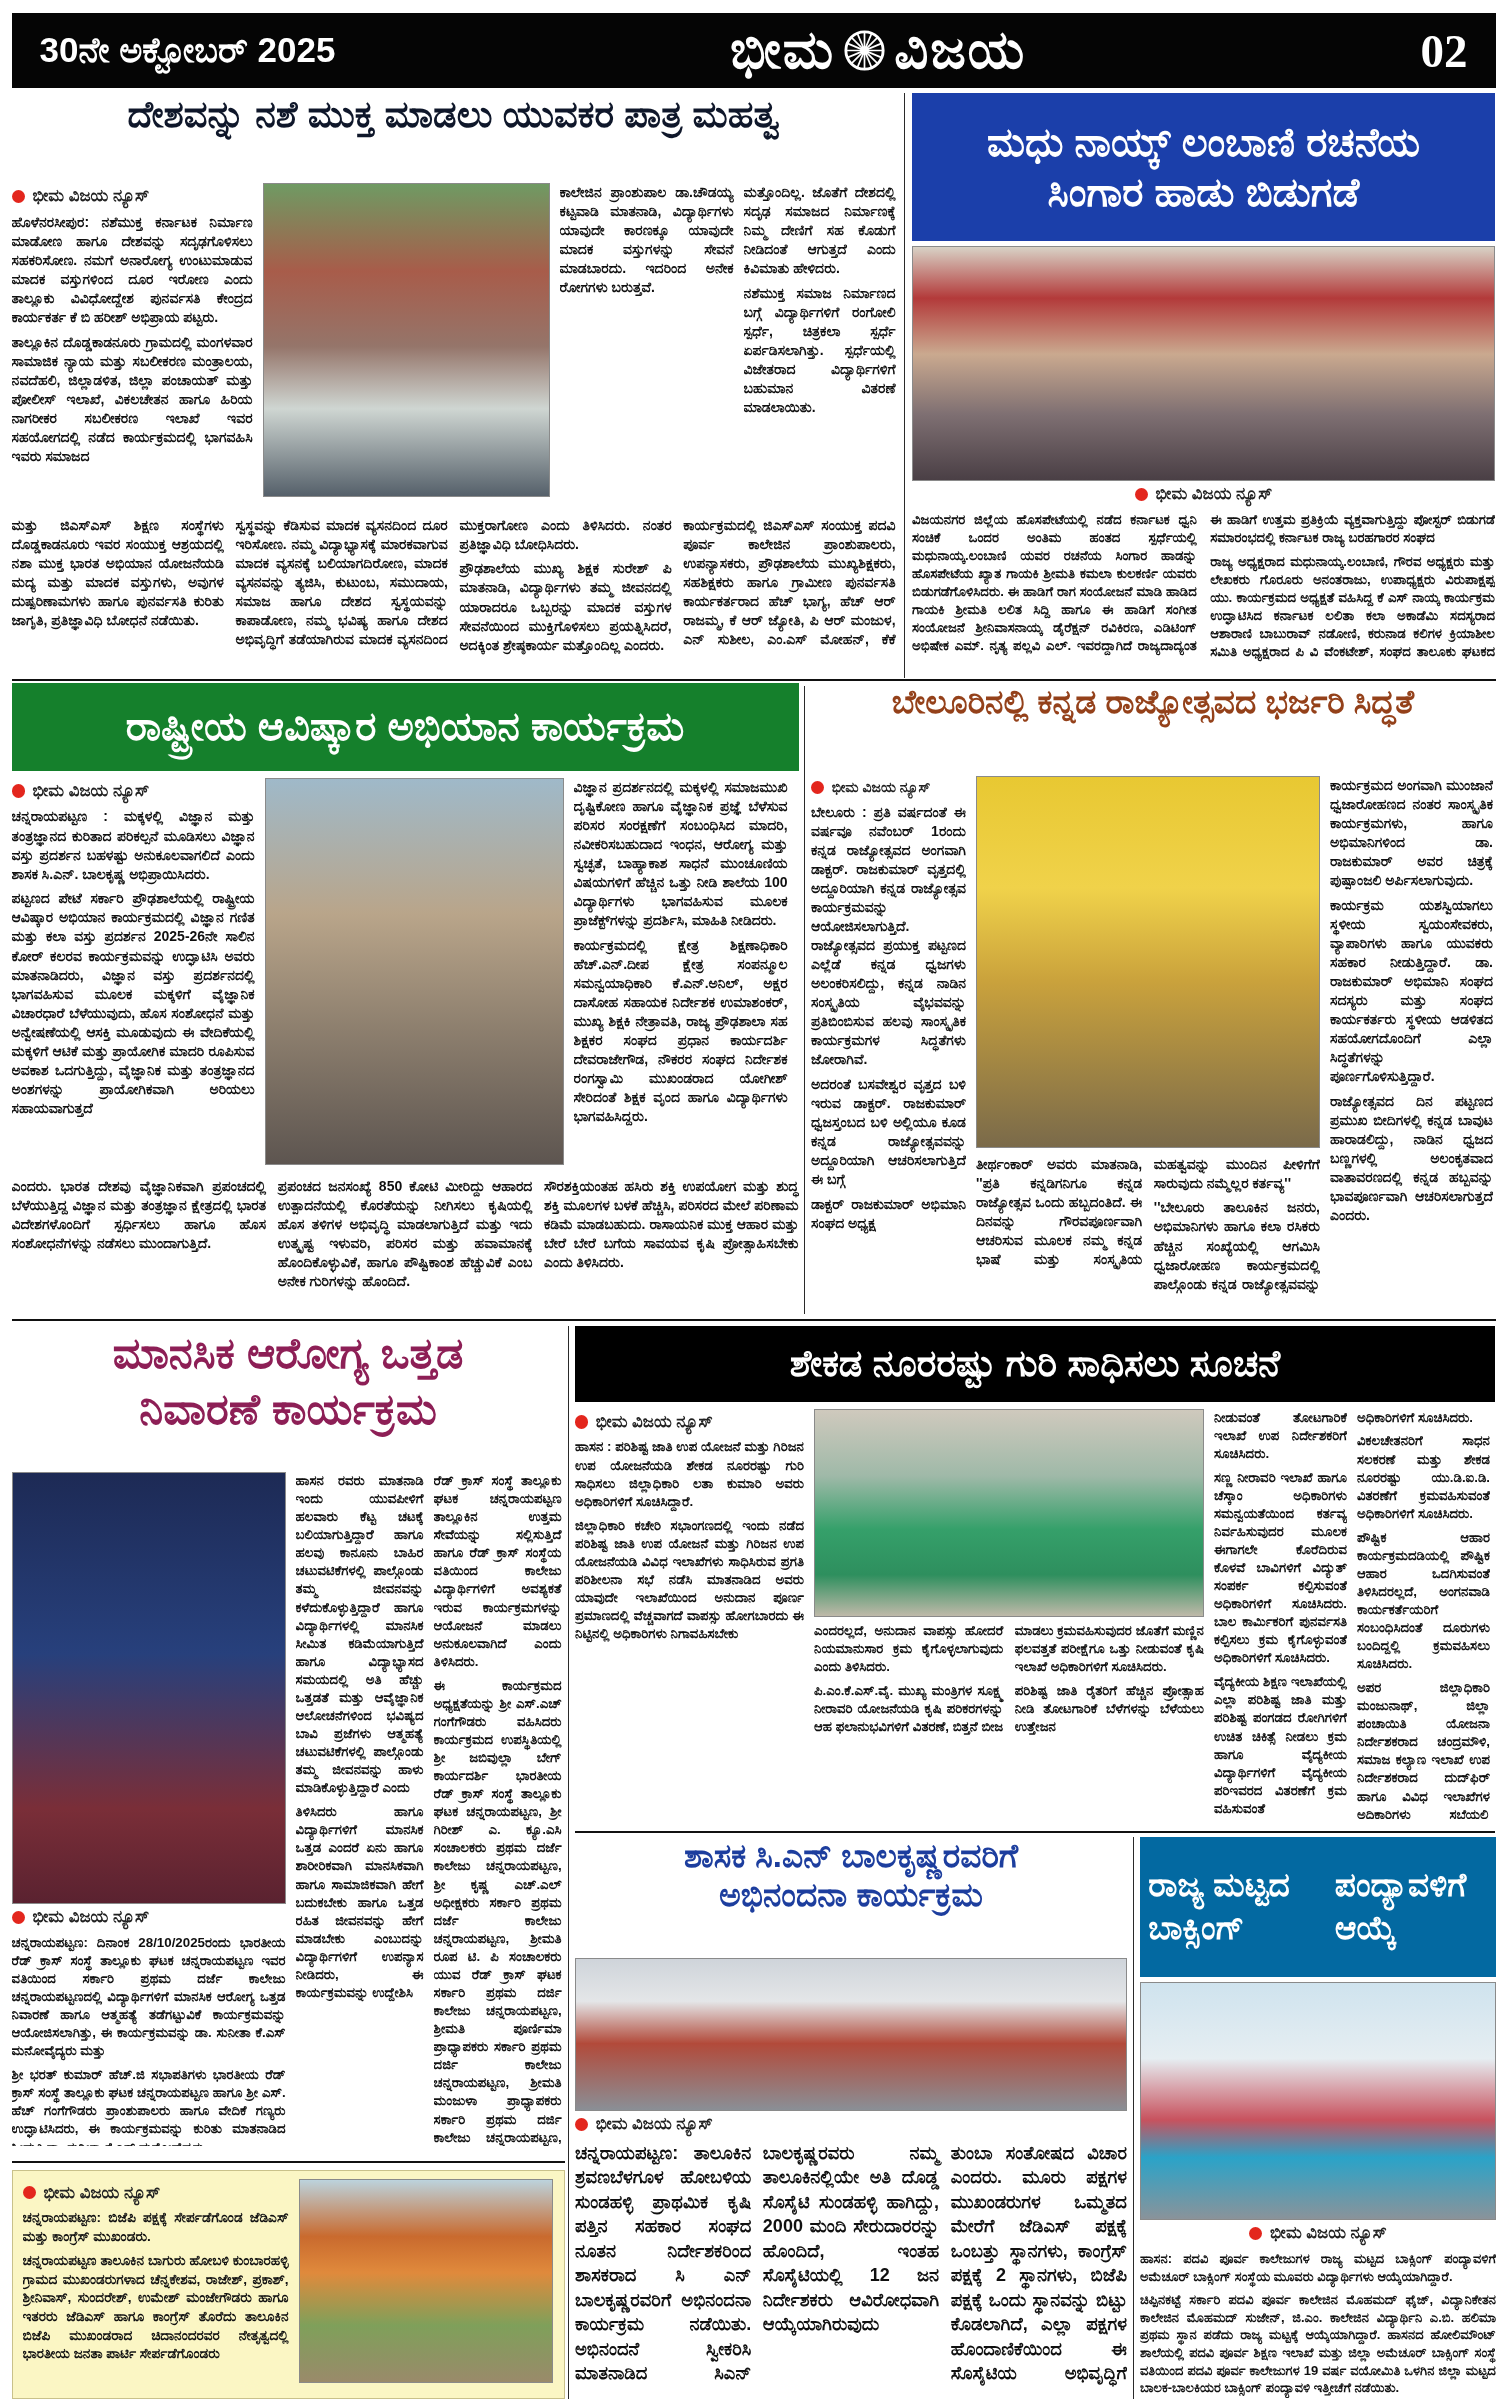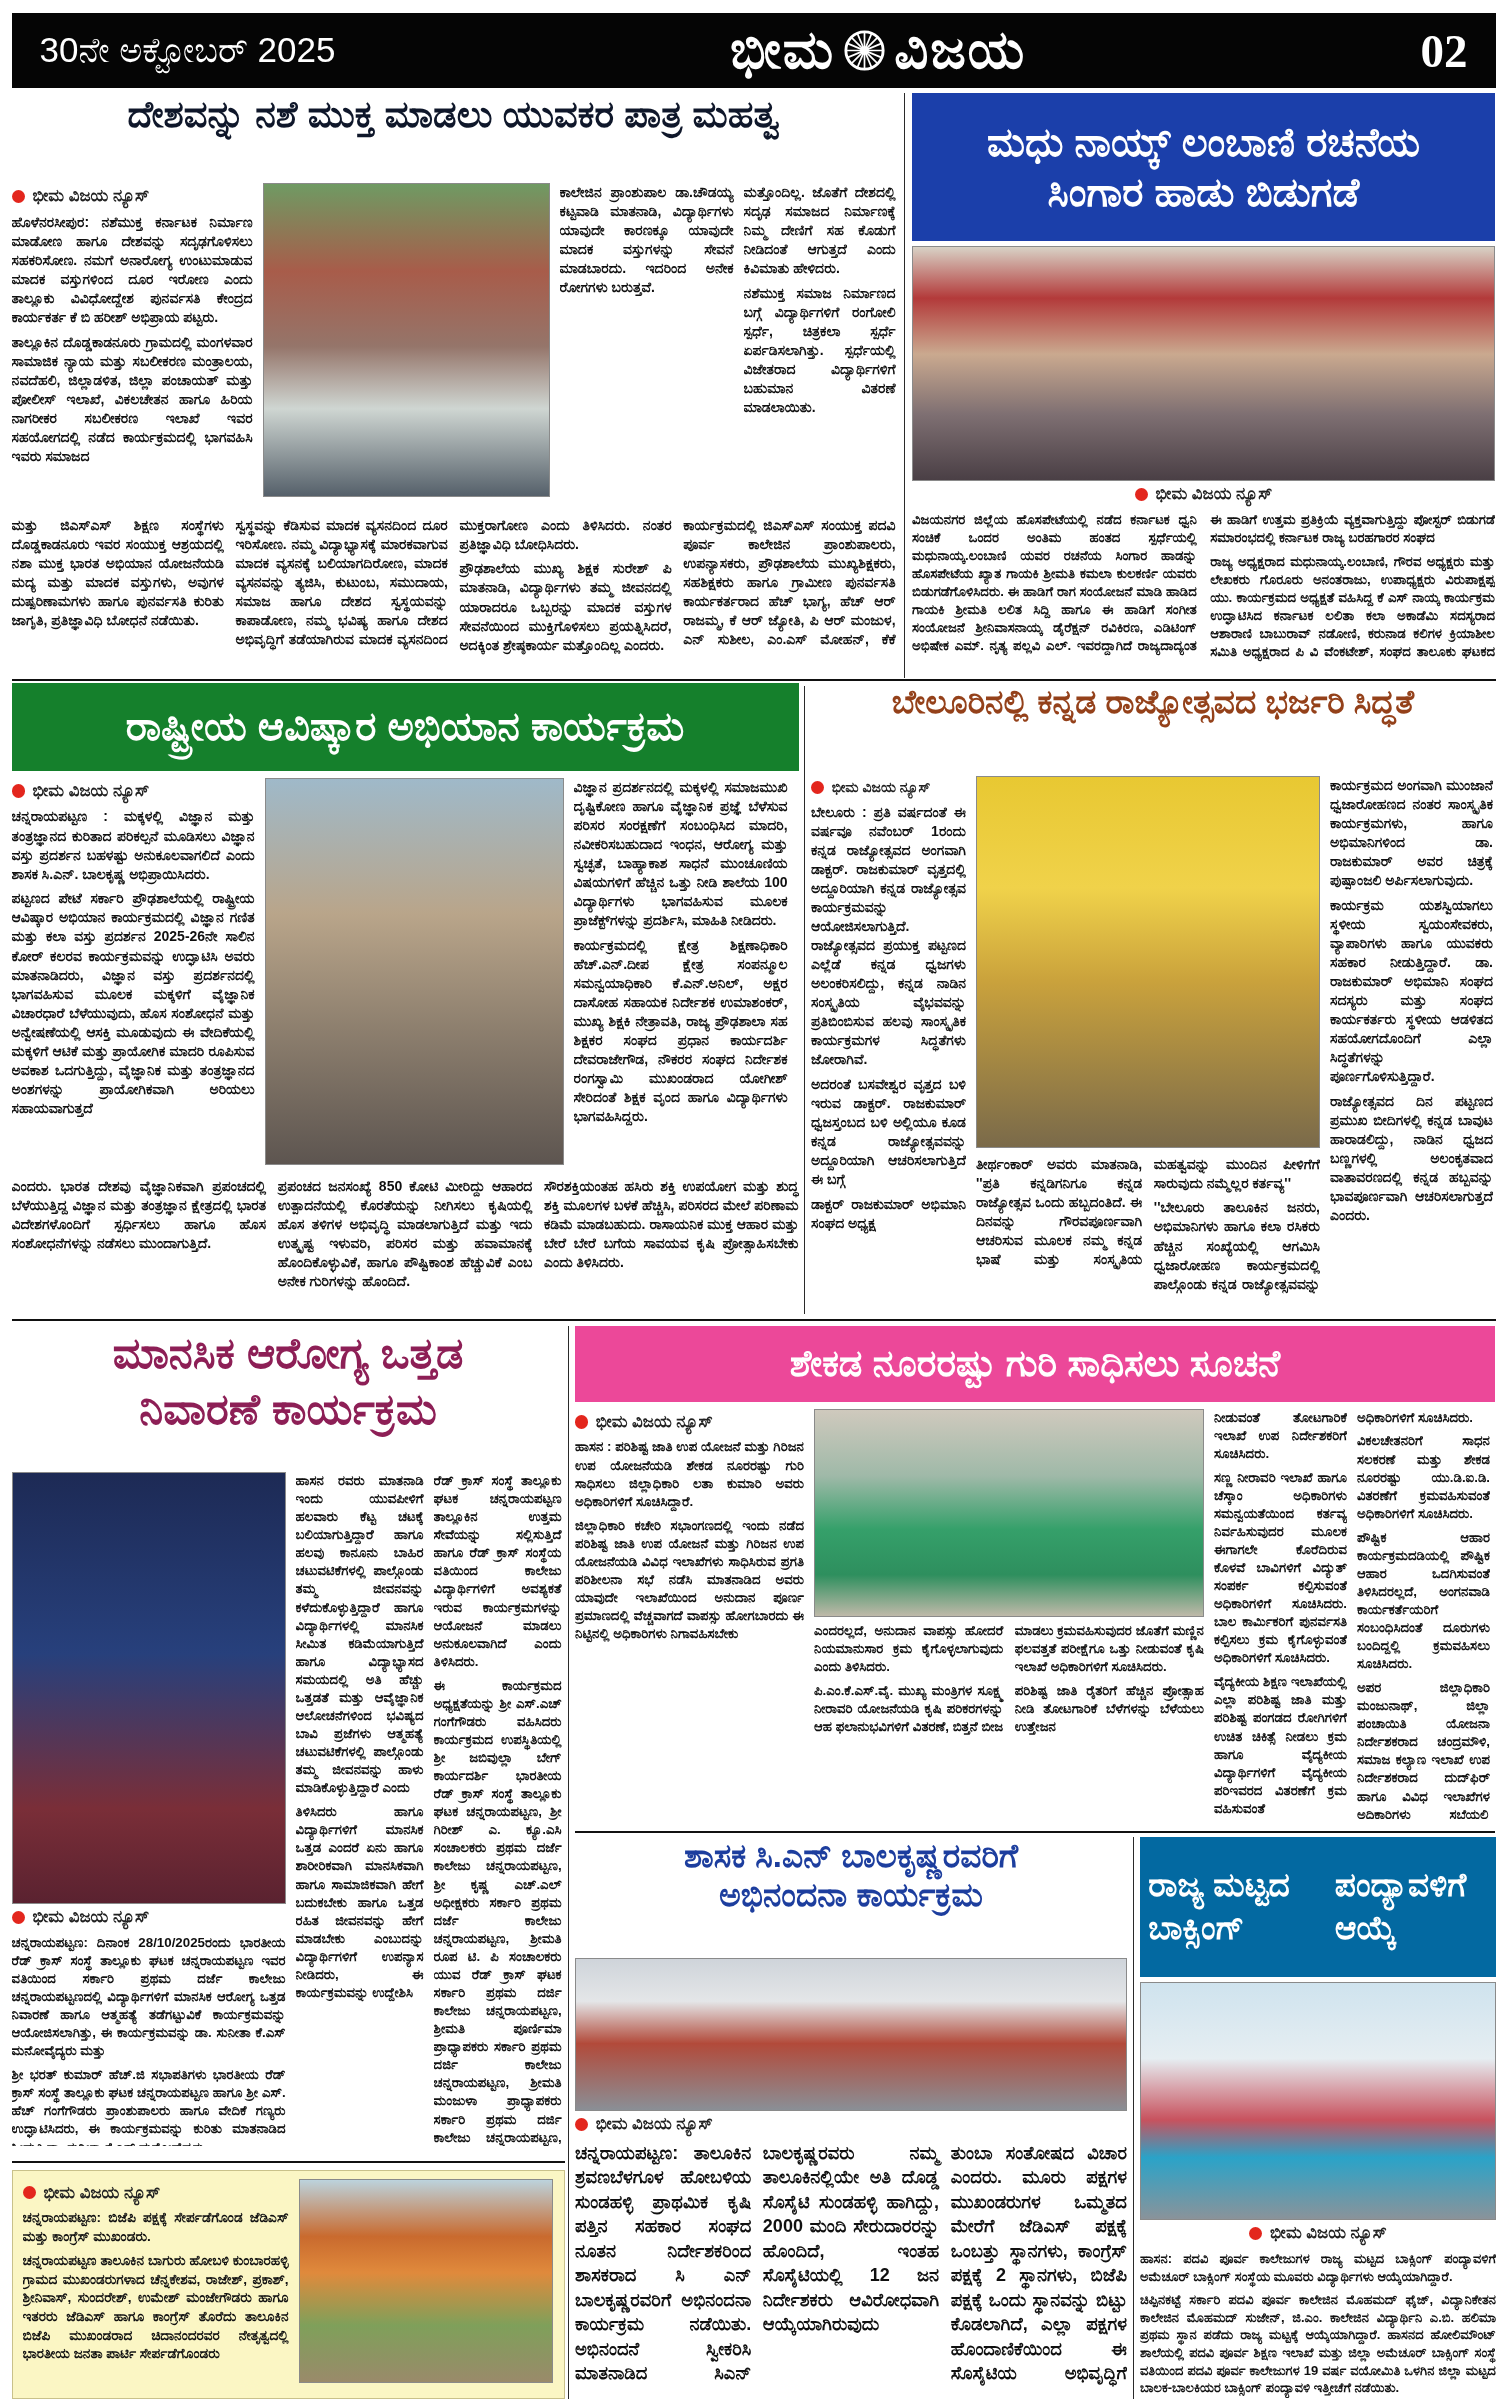--- a/index.html
+++ b/index.html
@@ -1,21 +1,21 @@
 <!DOCTYPE html>
 <html style="font-size:13.3px"><head>
 <meta charset="utf-8">
 <style>
   html,body{margin:0;padding:0;background:#e8e8e8;}
   .page{position:relative;width:1507px;height:2401px;background:#ffffff;
         font-family:"Liberation Sans",sans-serif;overflow:hidden;margin:0 auto;}
   
   .masthead{position:absolute;left:11.6px;top:13.3px;width:1484px;height:75px;background:#050505;
             display:flex;align-items:center;justify-content:space-between;padding:0 28px;box-sizing:border-box;}
-  .m-date{color:#fff;font-size:35px;font-weight:normal;}
+  .m-date{color:#fff;font-size:35px;font-weight:bold;}
   .m-title{color:#fff;font-size:53px;font-weight:bold;display:flex;align-items:center;gap:8.3px;letter-spacing:1.7px;}
   .m-page{color:#fff;font-size:47px;font-family:"Liberation Serif",serif;font-weight:bold;}
   .chakra{width:43px;height:43px;}
   
   .vrule{position:absolute;width:0;border-left:1.7px solid #2a2a2a;}
   .hrule{position:absolute;height:0;border-top:2.5px solid #111;}
   
   .byline{display:flex;align-items:center;gap:7.5px;margin:3.3px 0 6.6px 0;}
   .bdot{width:13.3px;height:13.3px;border-radius:50%;background:#e3261d;flex:0 0 auto;}
   .byline span.btx{font-size:16.6px;font-weight:bold;color:#222;}
@@ -55,21 +55,21 @@
   .a5-row{display:flex;gap:10px;height:674px;}
   .ph5{width:274px;height:432px;background:linear-gradient(180deg,#1d2a55,#27407c 42%,#7a2e38 78%,#5a2230 100%);}
   .a5 .bt{font-size:13.3px;}
   
   .a6{position:absolute;left:11.6px;top:2170px;width:553px;height:229px;background:#fbf6c4;border:0.8px solid #c9c18a;
       box-sizing:border-box;padding:8.3px 10px;display:flex;gap:10px;}
   .a6 .bt{font-size:13.7px;font-weight:bold;}
   .ph6{width:254px;height:204px;flex:0 0 auto;background:linear-gradient(180deg,#bcd3dd,#c96a2e 28%,#e08a3c 46%,#7fa05a 72%,#9a8a6a 100%);}
   
   .a7{position:absolute;left:575px;top:1326px;width:920px;height:498px;}
-  .a7 .hlbox{background:#ec4899;height:76px;font-size:37px;font-weight:bold;}
+  .a7 .hlbox{background:#000000;height:76px;font-size:37px;font-weight:bold;}
   .a7-row{display:flex;gap:10px;height:410px;margin-top:6.6px;}
   .ph7{width:100%;height:208px;background:linear-gradient(180deg,#cfc9bd,#9fb9a8 32%,#35a06a 58%,#2e8f5e 80%,#bfb9a9 100%);}
   .a7 .midcols{column-count:2;column-gap:11.6px;height:193px;overflow:hidden;margin-top:5px;}
   .a7 .bt{font-size:13.3px;}
   
   .a8{position:absolute;left:575px;top:1837px;width:552px;height:562px;}
   .a8 .hl{font-size:33px;color:#1d3e9e;height:121px;overflow:hidden;}
   .ph8{width:100%;height:153px;background:linear-gradient(180deg,#cfd4da,#e4e6e8 28%,#b24a3a 56%,#8a8f96 100%);}
   .a8 .ctext{column-count:3;column-gap:11.6px;height:246px;overflow:hidden;margin-top:3.3px;}
   .a8 .bt{font-size:18px;}

